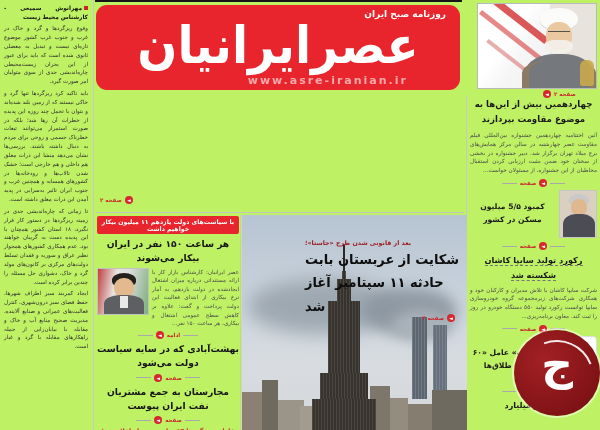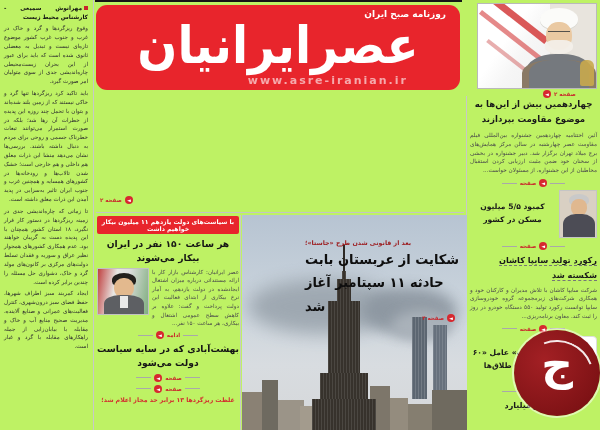--- a/index.html
+++ b/index.html
@@ -200,20 +200,21 @@
       <span class="circ">◄</span>
       <span class="dash"></span>
     </div>
     <div class="c-head">بهشت‌آبادی که در سایه سیاست دولت می‌شود</div>
     <div class="pref c-sep">
       <span class="dash"></span>
       <span class="lbl">صفحه</span>
       <span class="circ">◄</span>
       <span class="dash"></span>
     </div>
+    <div class="c-head">مجارستان به جمع مشتریان نفت ایران پیوست</div>
     <div class="pref c-sep">
       <span class="dash"></span>
       <span class="lbl">صفحه</span>
       <span class="circ">◄</span>
       <span class="dash"></span>
     </div>
     <div class="c-kicker">غلظت ریزگردها ۱۳ برابر حد مجاز اعلام شد؛</div>
 
   </div>
 
@@ -266,21 +267,21 @@
         <div class="suit"></div>
       </div>
       <div class="txt">کمبود 5/۵ میلیون مسکن در کشور</div>
     </div>
     <div class="pref r-sep">
       <span class="dash"></span>
       <span class="circ">◄</span>
       <span class="lbl">صفحه</span>
       <span class="dash"></span>
     </div>
-    <div class="r-head" style="font-size:8.2px; text-align:right;"><span class="r-head-dash">رکورد تولید سایپا کاشان شکسته شد</span></div>
+    <div class="r-head" style="font-size:8.2px; "><span class="r-head-dash">رکورد تولید سایپا کاشان شکسته شد</span></div>
     <div class="r-body">شرکت سایپا کاشان با تلاش مدیران و کارکنان خود و همکاری شرکت‌های زیرمجموعه گروه خودروسازی سایپا توانست رکورد تولید ۵۵۰ دستگاه خودرو در روز را ثبت کند. معاون برنامه‌ریزی...</div>
     <div class="pref r-sep">
       <span class="dash"></span>
       <span class="circ">◄</span>
       <span class="lbl">صفحه</span>
       <span class="dash"></span>
     </div>
     <div class="r-row">
       <div class="rings-box">
         <div class="ring a"></div>

